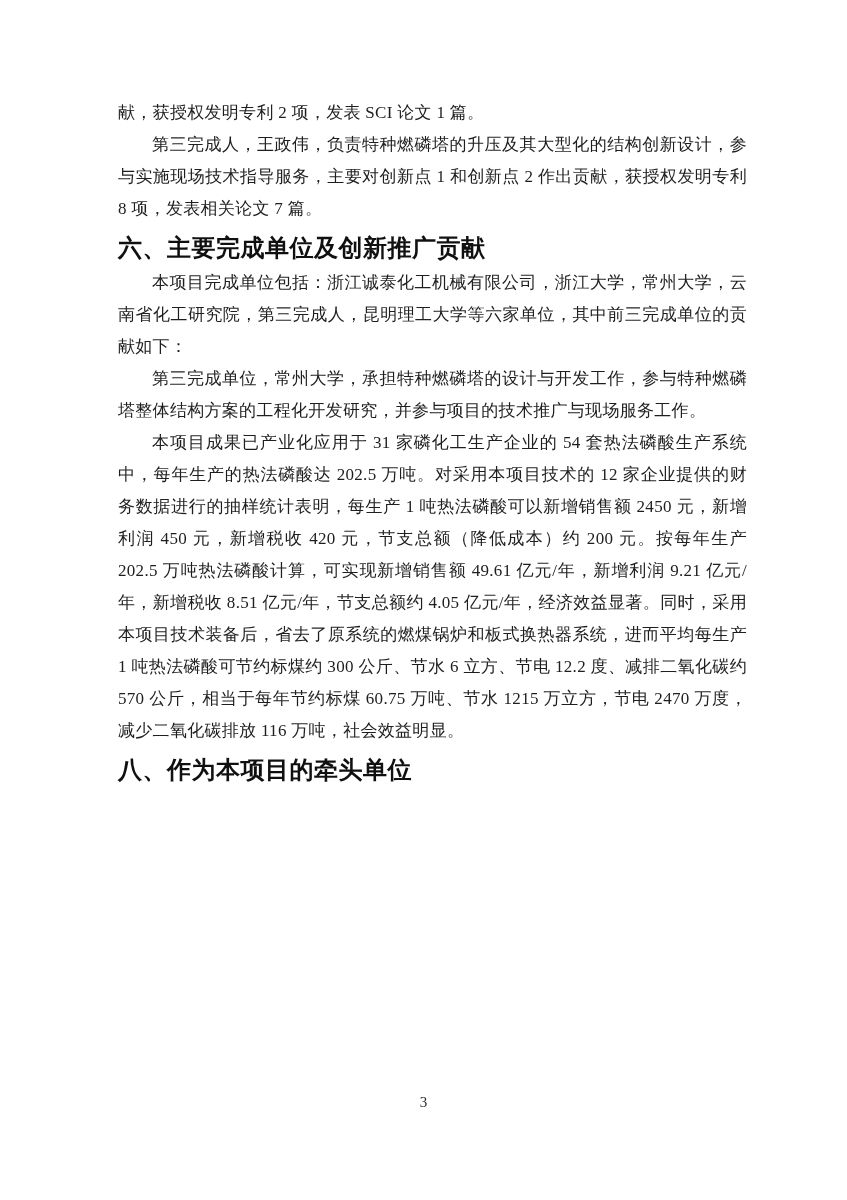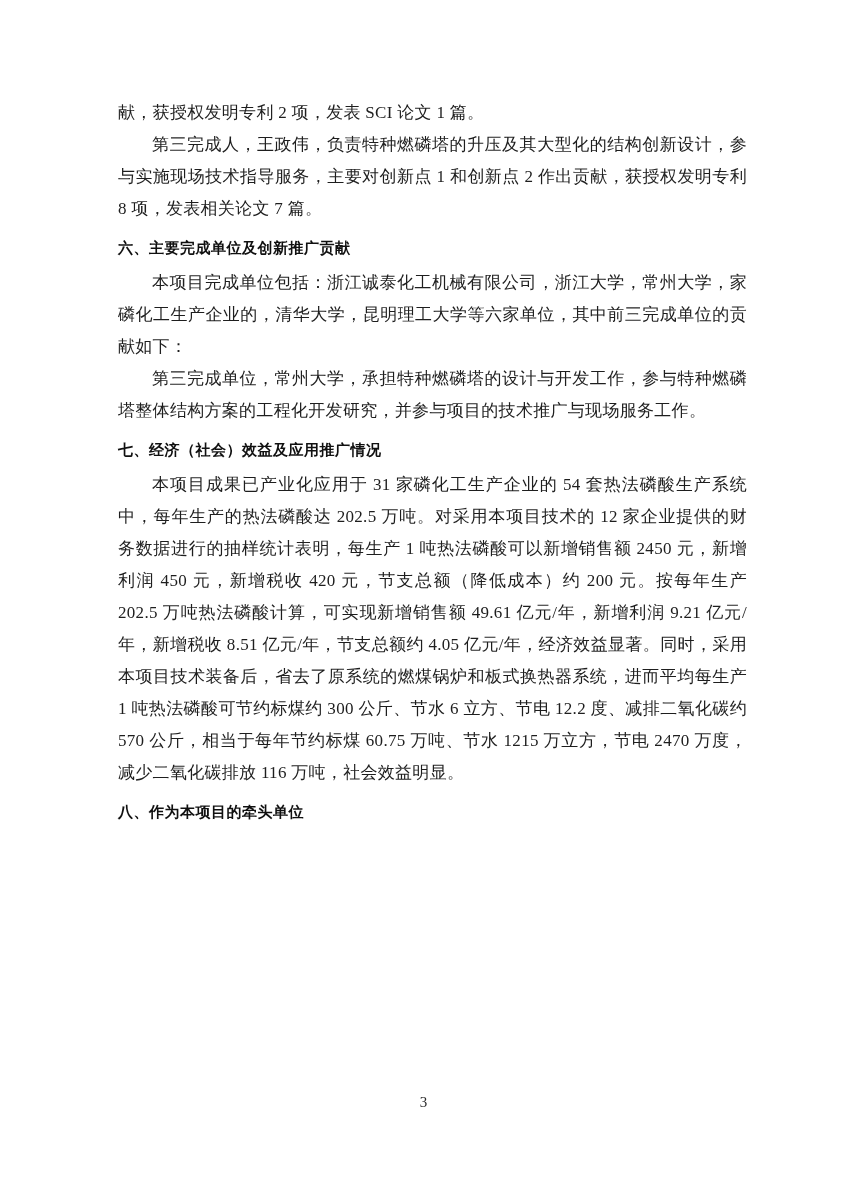--- a/index.html
+++ b/index.html
@@ -23,21 +23,21 @@
   p.body-para {
     margin: 0;
     text-align: justify;
     letter-spacing: 0.3px;
   }
   p.body-para.indent {
     text-indent: 34px;
   }
   h2.sec-heading {
     font-family: "Liberation Sans", "DejaVu Sans", sans-serif;
-    font-size: 15px;
+    font-size: 24px;
     font-weight: bold;
     color: #101010;
     margin: 7px 0 3px 0;
     line-height: 32px;
     letter-spacing: 0.5px;
     text-align: left;
   }
   .page-number {
     position: absolute;
     left: 0;
@@ -53,27 +53,26 @@
 <body>
 
 <div class="page">
 
   <p class="body-para">献，获授权发明专利 2 项，发表 SCI 论文 1 篇。</p>
 
   <p class="body-para indent">第三完成人，王政伟，负责特种燃磷塔的升压及其大型化的结构创新设计，参与实施现场技术指导服务，主要对创新点 1 和创新点 2 作出贡献，获授权发明专利 8 项，发表相关论文 7 篇。</p>
 
   <h2 class="sec-heading">六、主要完成单位及创新推广贡献</h2>
 
-  <p class="body-para indent">本项目完成单位包括：浙江诚泰化工机械有限公司，浙江大学，常州大学，家磷化工生产企业的，清华大学，昆明理工大学等六家单位，其中前三完成单位的贡献如下：</p>
+  <p class="body-para indent">本项目完成单位包括：浙江诚泰化工机械有限公司，浙江大学，常州大学，云南省化工研究院，第三完成人，昆明理工大学等六家单位，其中前三完成单位的贡献如下：</p>
 
 
 
   <p class="body-para indent">第三完成单位，常州大学，承担特种燃磷塔的设计与开发工作，参与特种燃磷塔整体结构方案的工程化开发研究，并参与项目的技术推广与现场服务工作。</p>
 
-  <h2 class="sec-heading">七、经济（社会）效益及应用推广情况</h2>
 
   <p class="body-para indent">本项目成果已产业化应用于 31 家磷化工生产企业的 54 套热法磷酸生产系统中，每年生产的热法磷酸达 202.5 万吨。对采用本项目技术的 12 家企业提供的财务数据进行的抽样统计表明，每生产 1 吨热法磷酸可以新增销售额 2450 元，新增利润 450 元，新增税收 420 元，节支总额（降低成本）约 200 元。按每年生产 202.5 万吨热法磷酸计算，可实现新增销售额 49.61 亿元/年，新增利润 9.21 亿元/年，新增税收 8.51 亿元/年，节支总额约 4.05 亿元/年，经济效益显著。同时，采用本项目技术装备后，省去了原系统的燃煤锅炉和板式换热器系统，进而平均每生产 1 吨热法磷酸可节约标煤约 300 公斤、节水 6 立方、节电 12.2 度、减排二氧化碳约 570 公斤，相当于每年节约标煤 60.75 万吨、节水 1215 万立方，节电 2470 万度，减少二氧化碳排放 116 万吨，社会效益明显。</p>
 
   <h2 class="sec-heading">八、作为本项目的牵头单位</h2>
 
   <div class="page-number">3</div>
 
 </div>
 
 </body></html>

